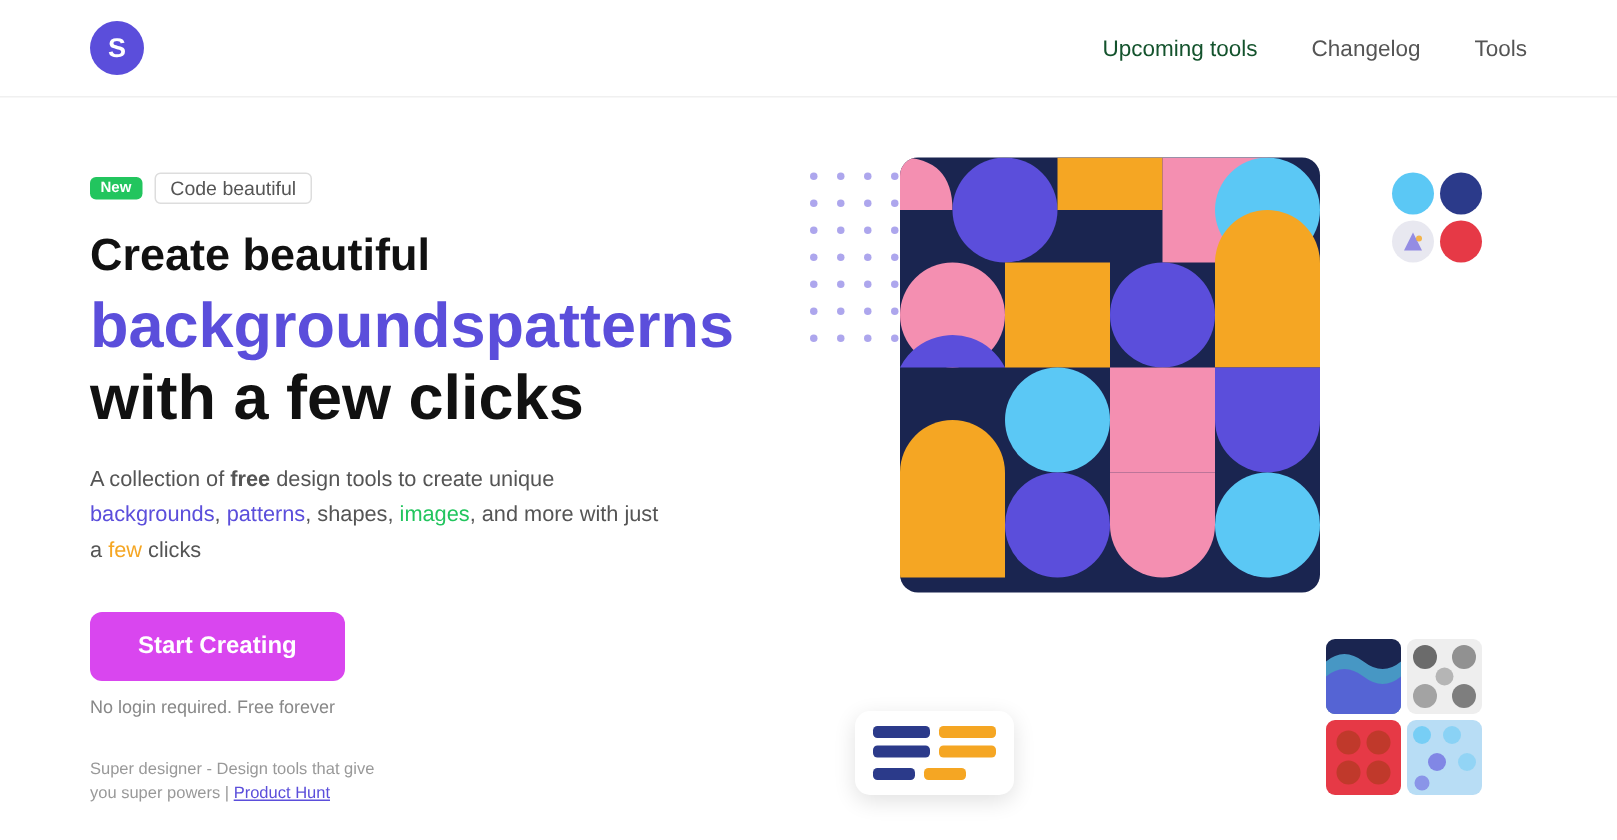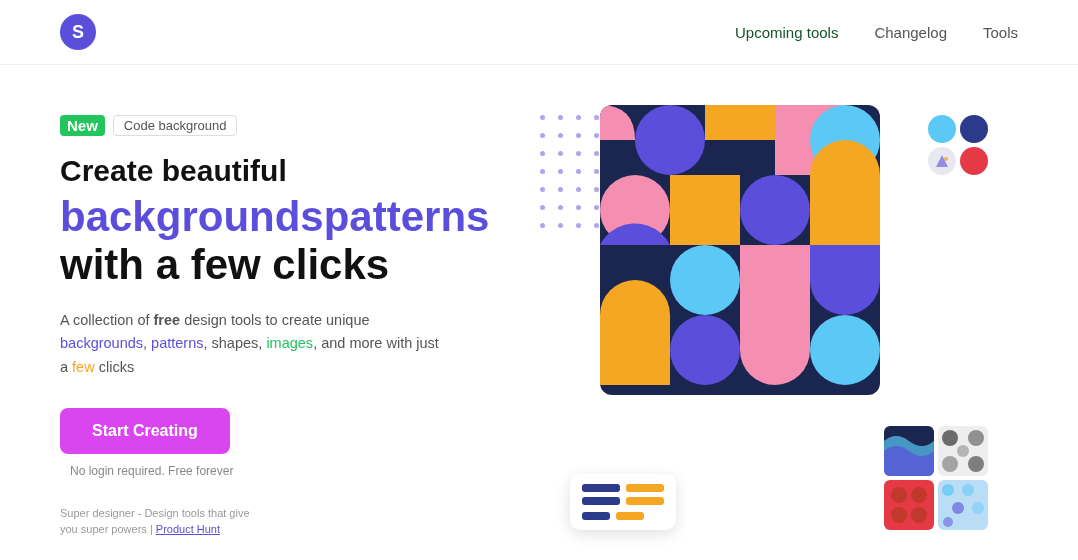--- a/index.html
+++ b/index.html
@@ -48,21 +48,21 @@
 
     .badge-row {
       display: flex;
       align-items: center;
       gap: 8px;
       margin-bottom: 18px;
     }
     .badge-new {
       background: #22c55e;
       color: white;
-      font-size: 15px;
+      font-size: 10px;
       font-weight: 700;
       padding: 2px 7px;
       border-radius: 4px;
     }
     .badge-label {
       font-size: 13px;
       color: #555;
       border: 1px solid #ddd;
       padding: 2px 10px;
       border-radius: 4px;
@@ -107,21 +107,20 @@
       font-size: 16px;
       font-weight: 600;
       cursor: pointer;
       display: inline-block;
       margin-bottom: 10px;
     }
     .no-login {
       font-size: 12px;
       color: #888;
       margin-bottom: 28px;
-      margin-left: 10px;
     }
     .product-hunt-img {
       font-size: 11px;
       color: #999;
       line-height: 1.4;
       max-width: 200px;
     }
     .product-hunt-img a { color: #5b4edb; }
 
     
@@ -229,21 +228,21 @@
     <a href="#">Changelog</a>
     <a href="#">Tools</a>
   </div>
 </nav>
 
 <div class="main">
 
   <div class="left-col">
     <div class="badge-row">
       <span class="badge-new">New</span>
-      <span class="badge-label">Code background</span>
+      <span class="badge-label">Code beautiful</span>
     </div>
 
     <div class="hero-title">Create beautiful</div>
     <div>
       <span class="hero-title-colored">backgroundspatterns</span>
     </div>
     <div class="hero-subtitle-line">with a few clicks</div>
 
     <p class="hero-desc">
       A collection of <strong>free</strong> design tools to create unique <span class="highlight">backgrounds</span>, <span class="highlight">patterns</span>, shapes, <span class="highlight3">images</span>, and more with just a <span class="highlight2">few</span> clicks

